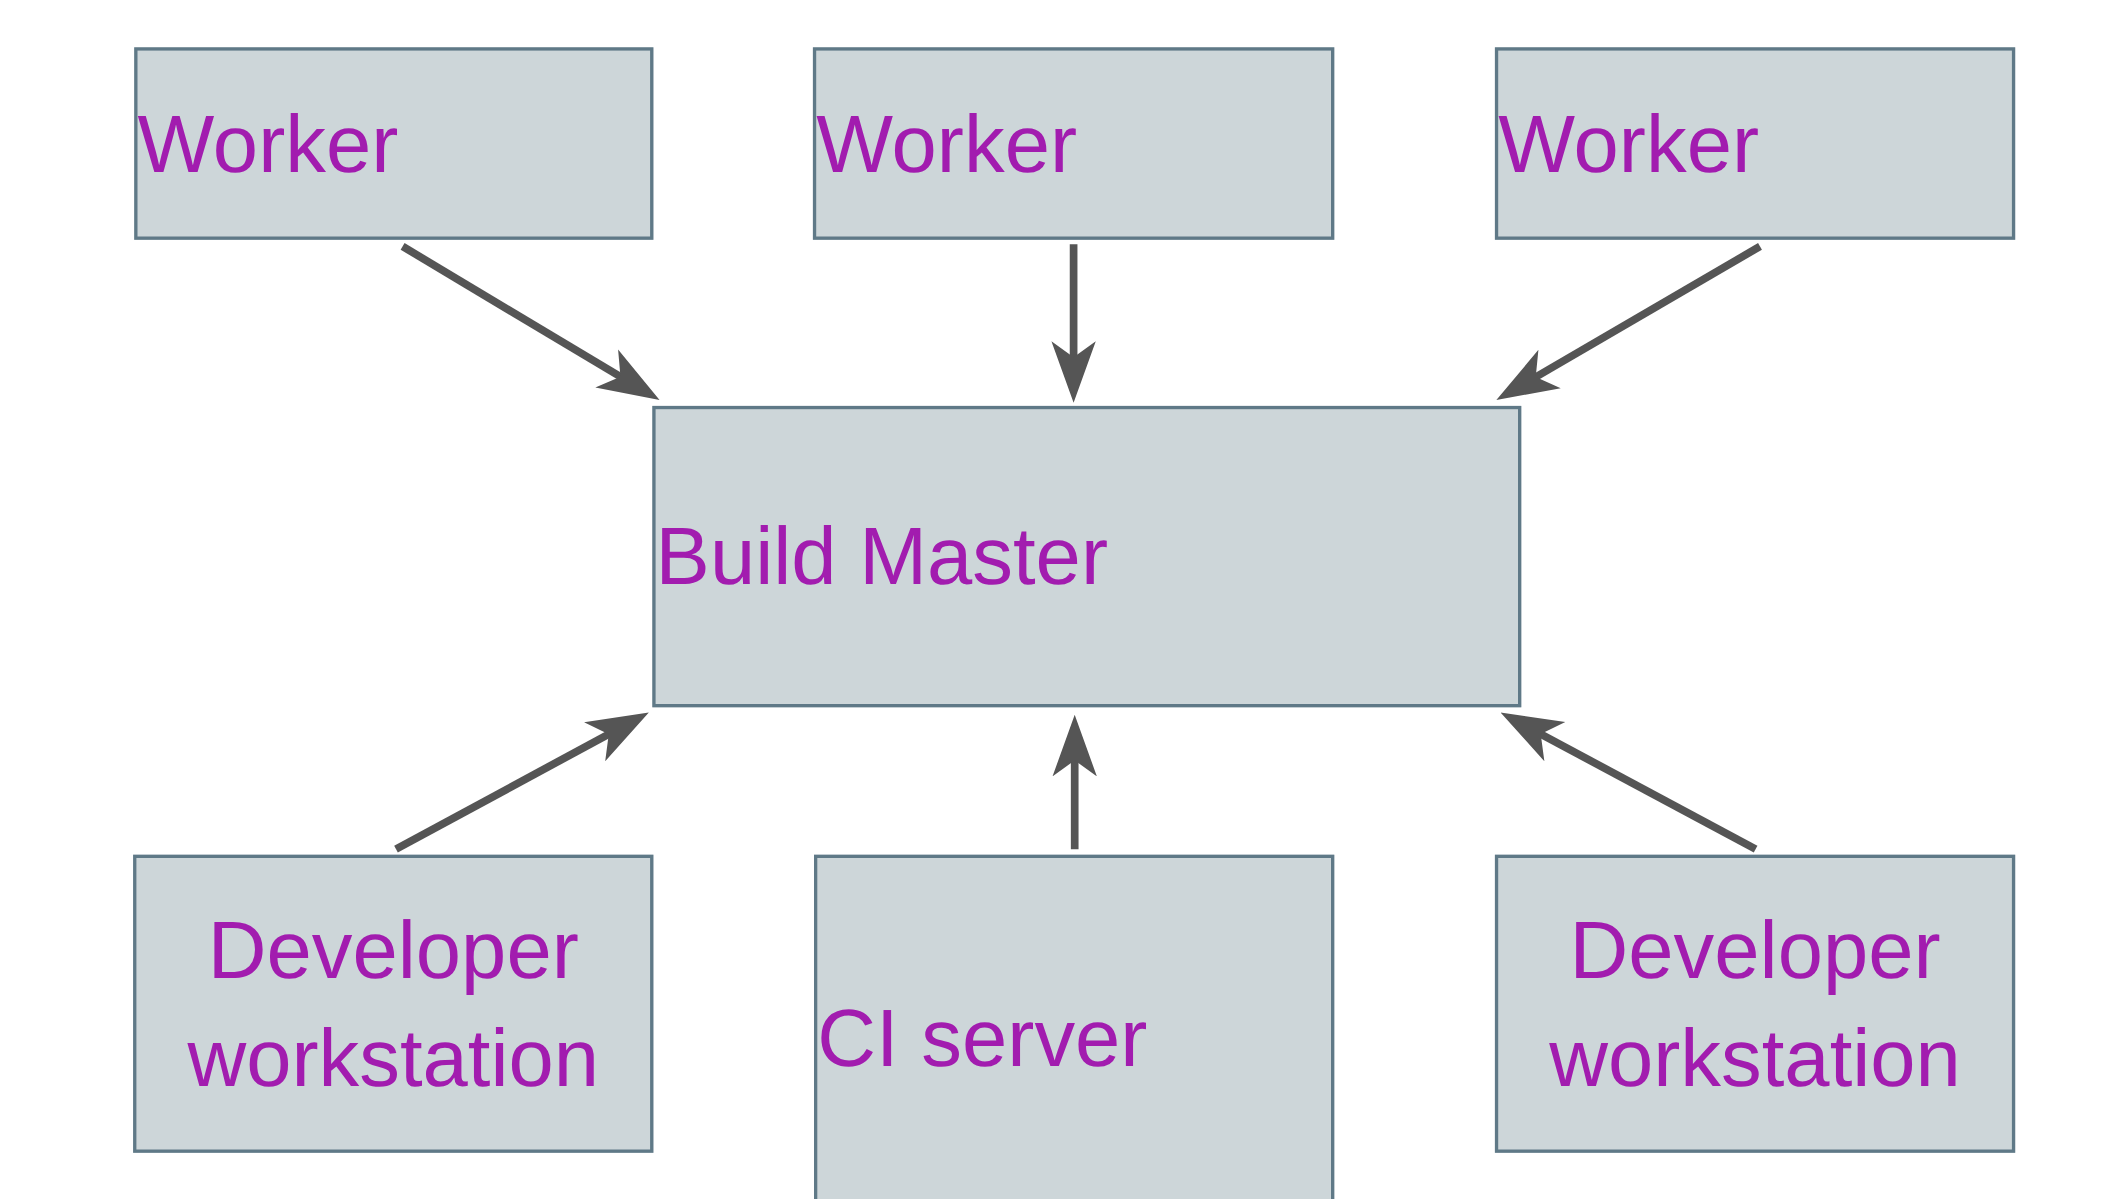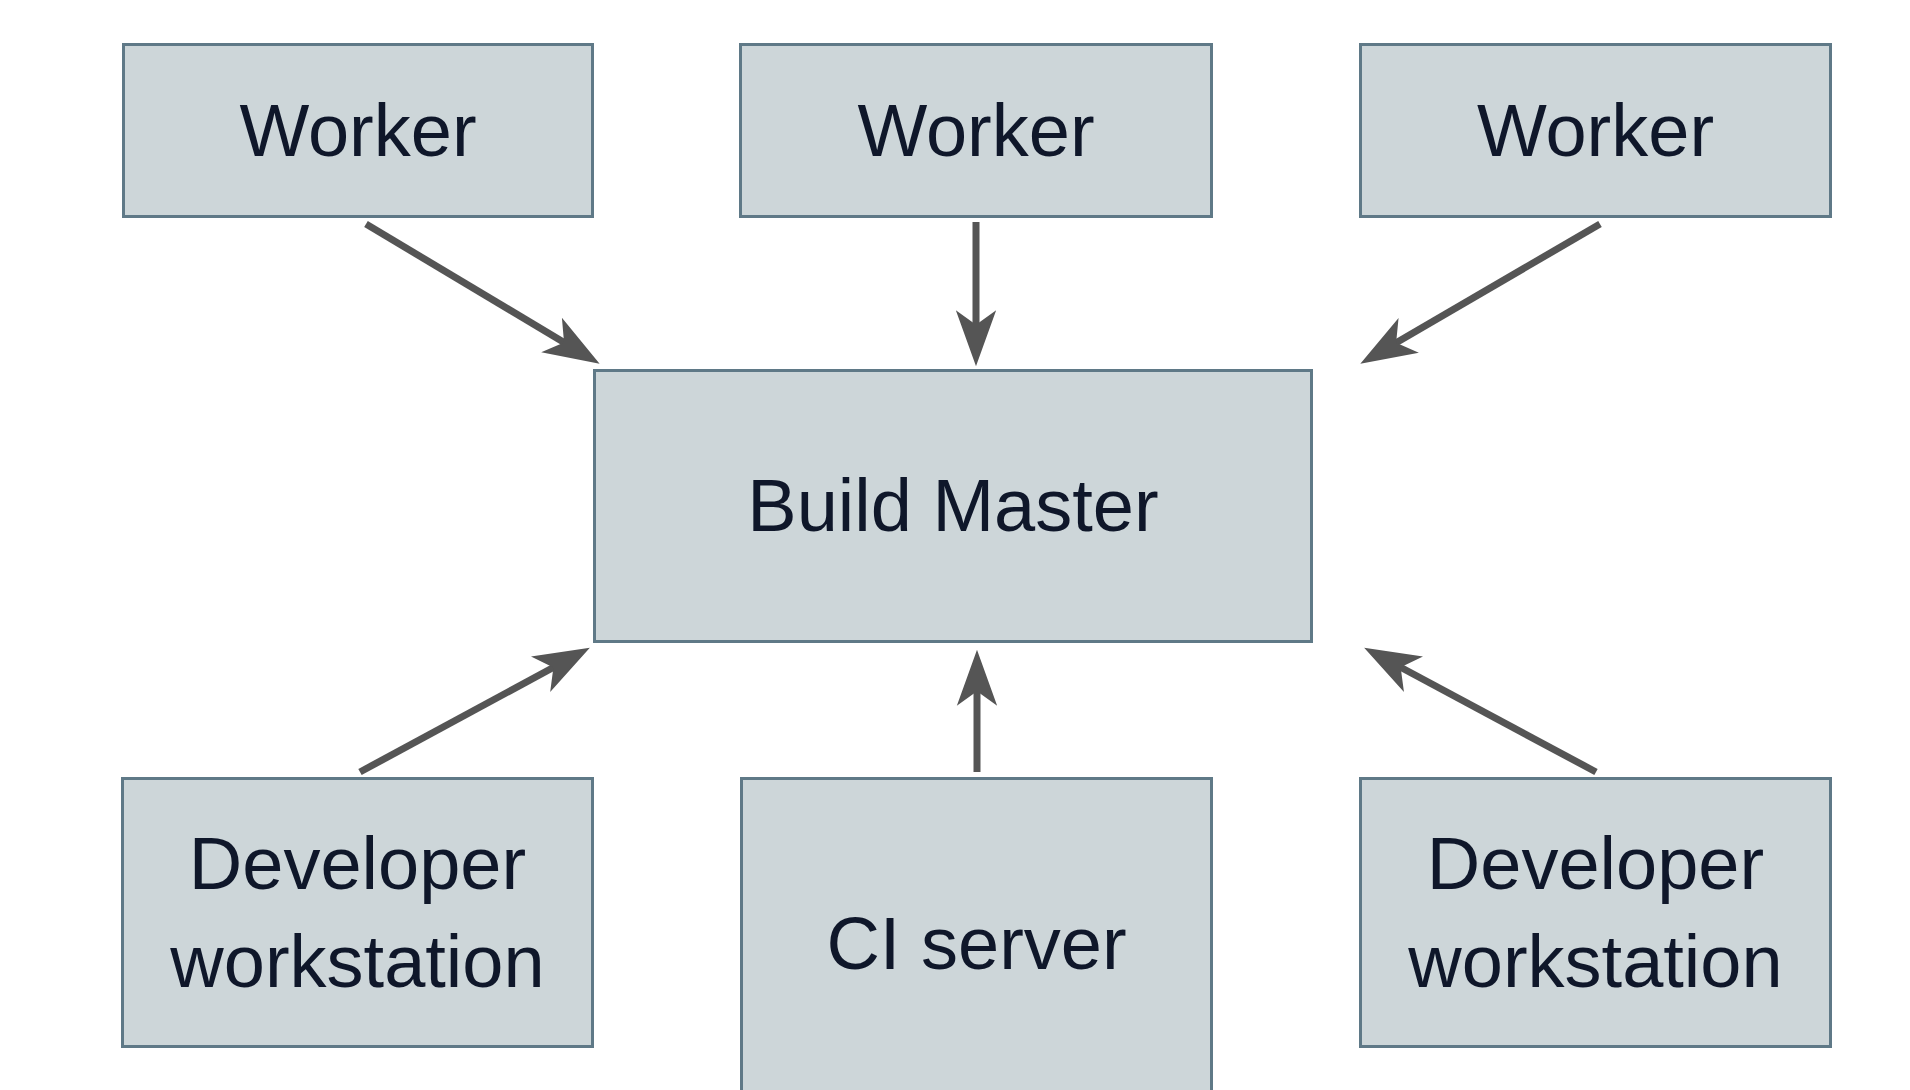--- a/index.html
+++ b/index.html
@@ -15,33 +15,32 @@
     overflow: hidden;
     font-family: "Liberation Sans", "DejaVu Sans", sans-serif;
   }
   .node {
     position: absolute;
     background: #cdd6d9;
     border: 3px solid #5f7987;
     box-sizing: border-box;
     display: flex;
     align-items: center;
-    justify-content: center;
     text-align: center;
-    color: #0f172a;
+    color: #a21caf;
     font-size: 74px;
     line-height: 1.32;
     letter-spacing: 0px;
   }
   
   #worker-1 { left: 122px; top: 43px;  width: 472px; height: 175px; }
   #worker-2 { left: 739px; top: 43px;  width: 474px; height: 175px; }
   #worker-3 { left: 1359px; top: 43px; width: 473px; height: 175px; }
   
-  #build-master { left: 593px; top: 369px; width: 720px; height: 274px; }
+  #build-master { left: 593px; top: 369px; width: 790px; height: 274px; }
   
   #dev-ws-left  { left: 121px;  top: 777px; width: 473px; height: 271px; padding: 0 20px; }
   #ci-server    { left: 740px;  top: 777px; width: 473px; height: 334px; }
   #dev-ws-right { left: 1359px; top: 777px; width: 473px; height: 271px; padding: 0 20px; }
   #arrow-layer {
     position: absolute;
     left: 0; top: 0;
     width: 1910px;
     height: 1090px;
     pointer-events: none;

